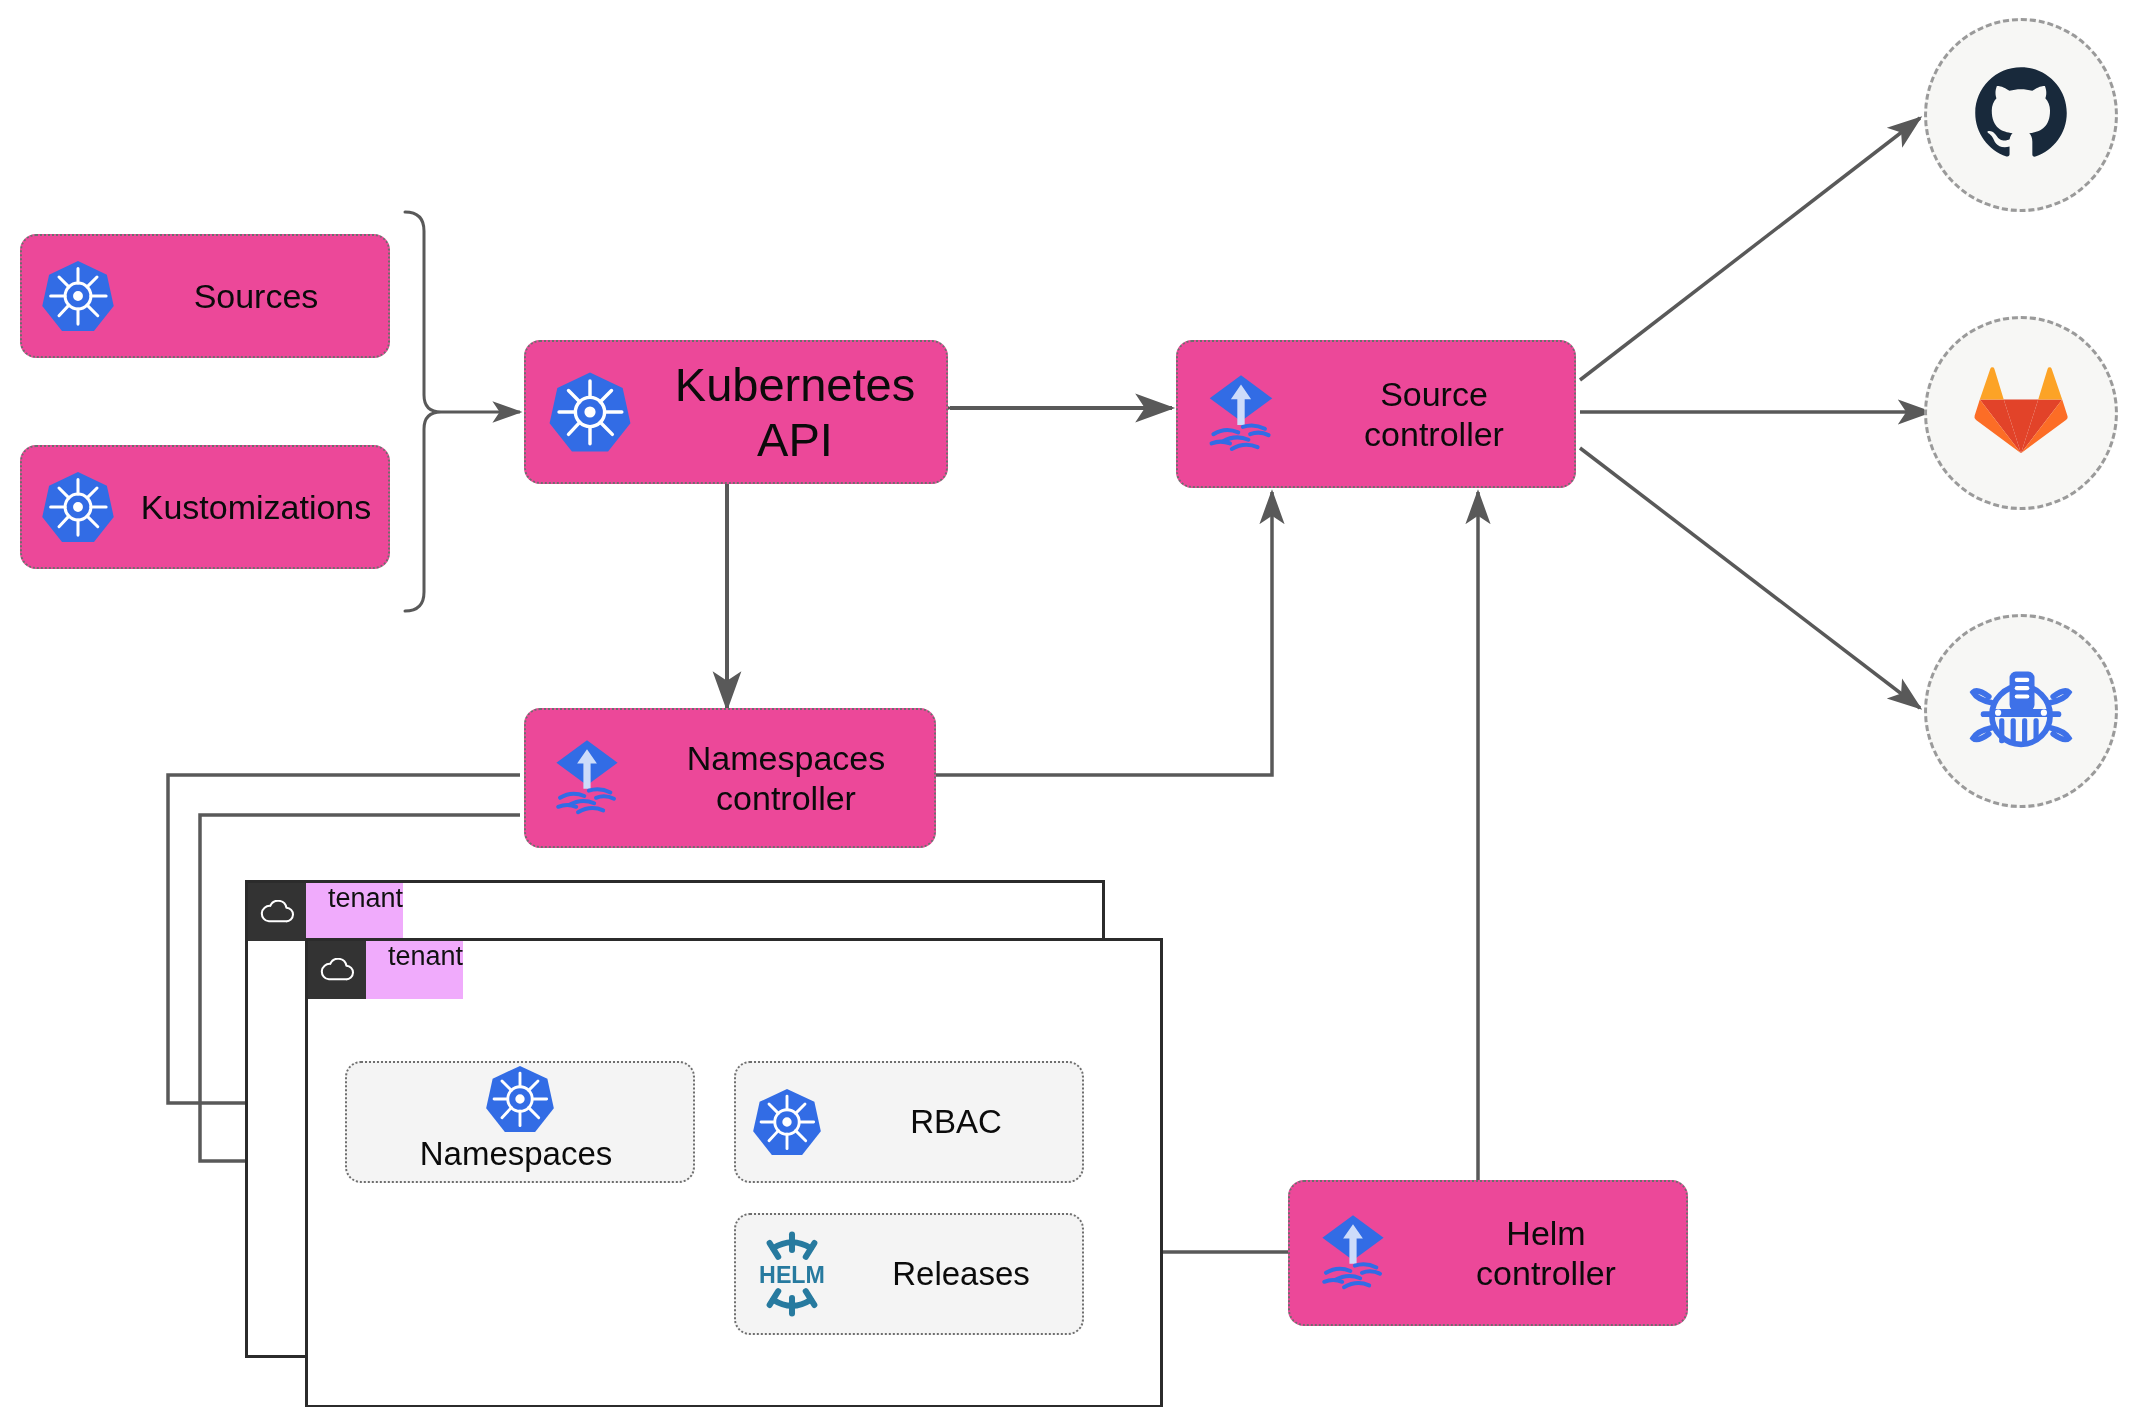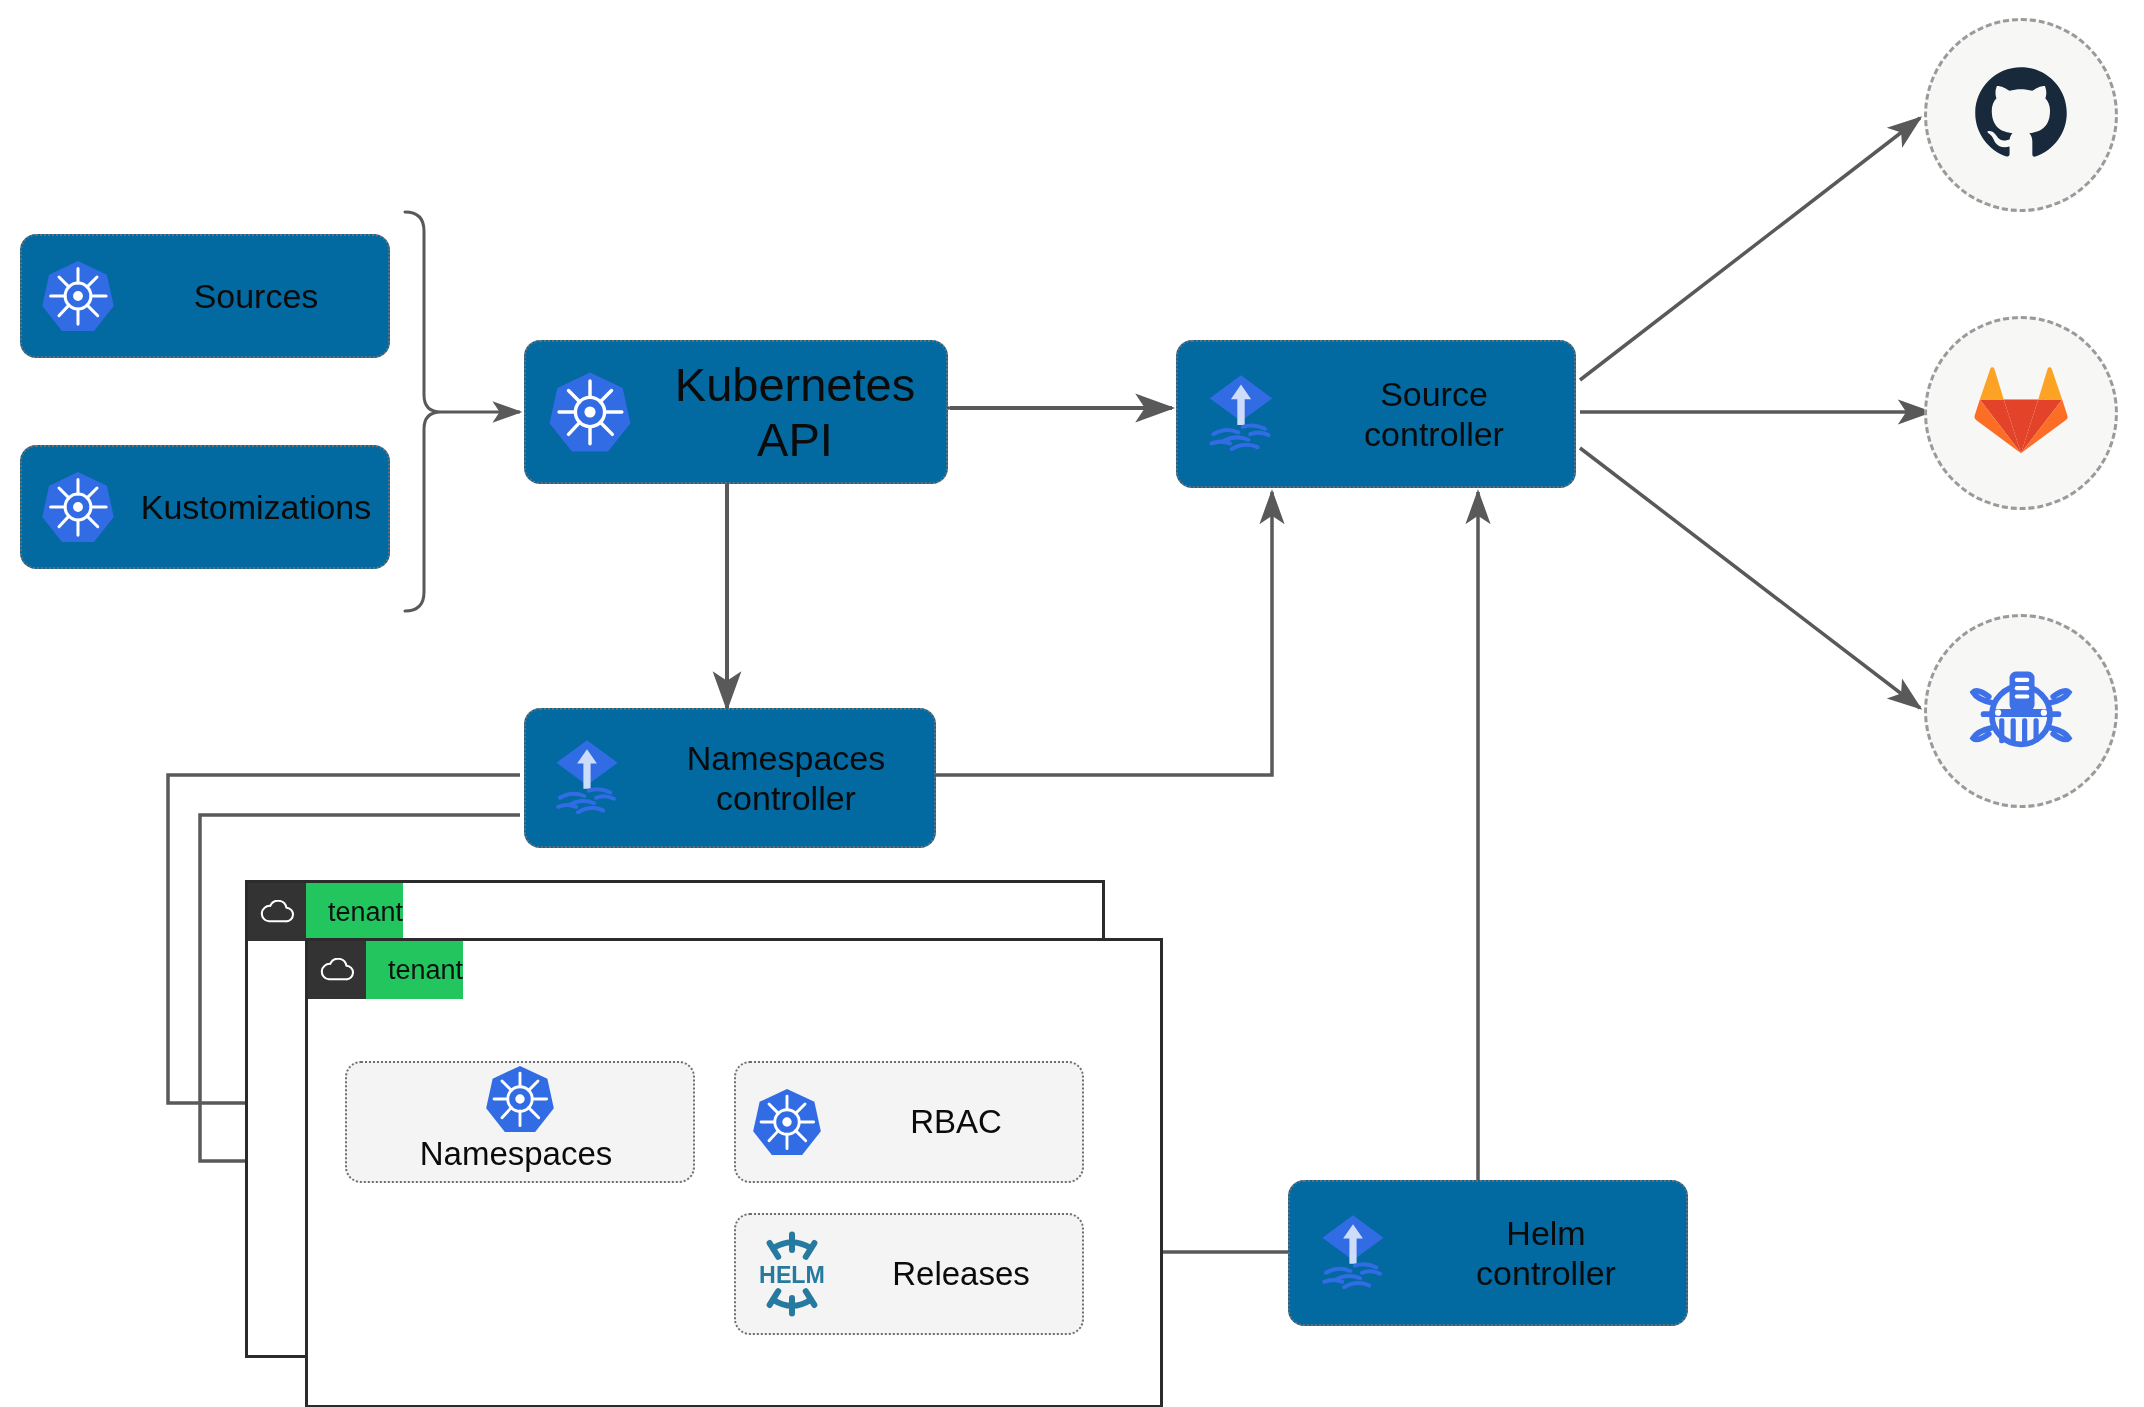--- a/index.html
+++ b/index.html
@@ -1,32 +1,32 @@
 <!DOCTYPE html>
 <html><head>
 <meta charset="utf-8">
 <style>
   html,body{margin:0;padding:0;background:#ffffff;}
   body{font-family:"Liberation Sans",sans-serif;}
   #stage{position:relative;width:2144px;height:1407px;background:#fff;overflow:hidden;}
   svg.layer{position:absolute;left:0;top:0;width:2144px;height:1407px;pointer-events:none;}
 
-  .node{position:absolute;box-sizing:border-box;background:#0369a1;
+  .node{position:absolute;box-sizing:border-box;background:#ec4899;
         border:2.5px dotted #6e6e6e;border-radius:16px;display:flex;align-items:center;}
   .node .ico{flex:0 0 auto;display:flex;align-items:center;justify-content:center;}
   .node .lbl{flex:1 1 auto;text-align:center;color:#0b0b0b;line-height:1.18;
              font-size:34px;font-weight:400;padding-right:10px;}
 
   .circle{position:absolute;box-sizing:border-box;border-radius:50%;
           background:#f7f7f5;border:3px dashed #9a9a9a;
           display:flex;align-items:center;justify-content:center;}
 
   .tenant{position:absolute;box-sizing:border-box;background:#ffffff;border:3px solid #2b2b2b;}
-  .tenant-tab{position:absolute;top:-0px;left:0;height:58px;display:flex;align-items:center;
-              background:#22c55e;}
+  .tenant-tab{position:absolute;top:-0px;left:0;height:58px;display:flex;
+              background:#f0abfc;}
   .tenant-badge{width:58px;height:58px;background:#333333;display:flex;align-items:center;justify-content:center;}
   .tenant-name{font-size:27px;color:#111;padding-left:22px;}
 
   .sub{position:absolute;box-sizing:border-box;background:#f4f4f4;
        border:2.5px dotted #6e6e6e;border-radius:16px;display:flex;align-items:center;}
   .sub .lbl{flex:1 1 auto;text-align:center;font-size:33px;color:#0b0b0b;padding-right:8px;}
 </style>
 </head>
 <body>
 

